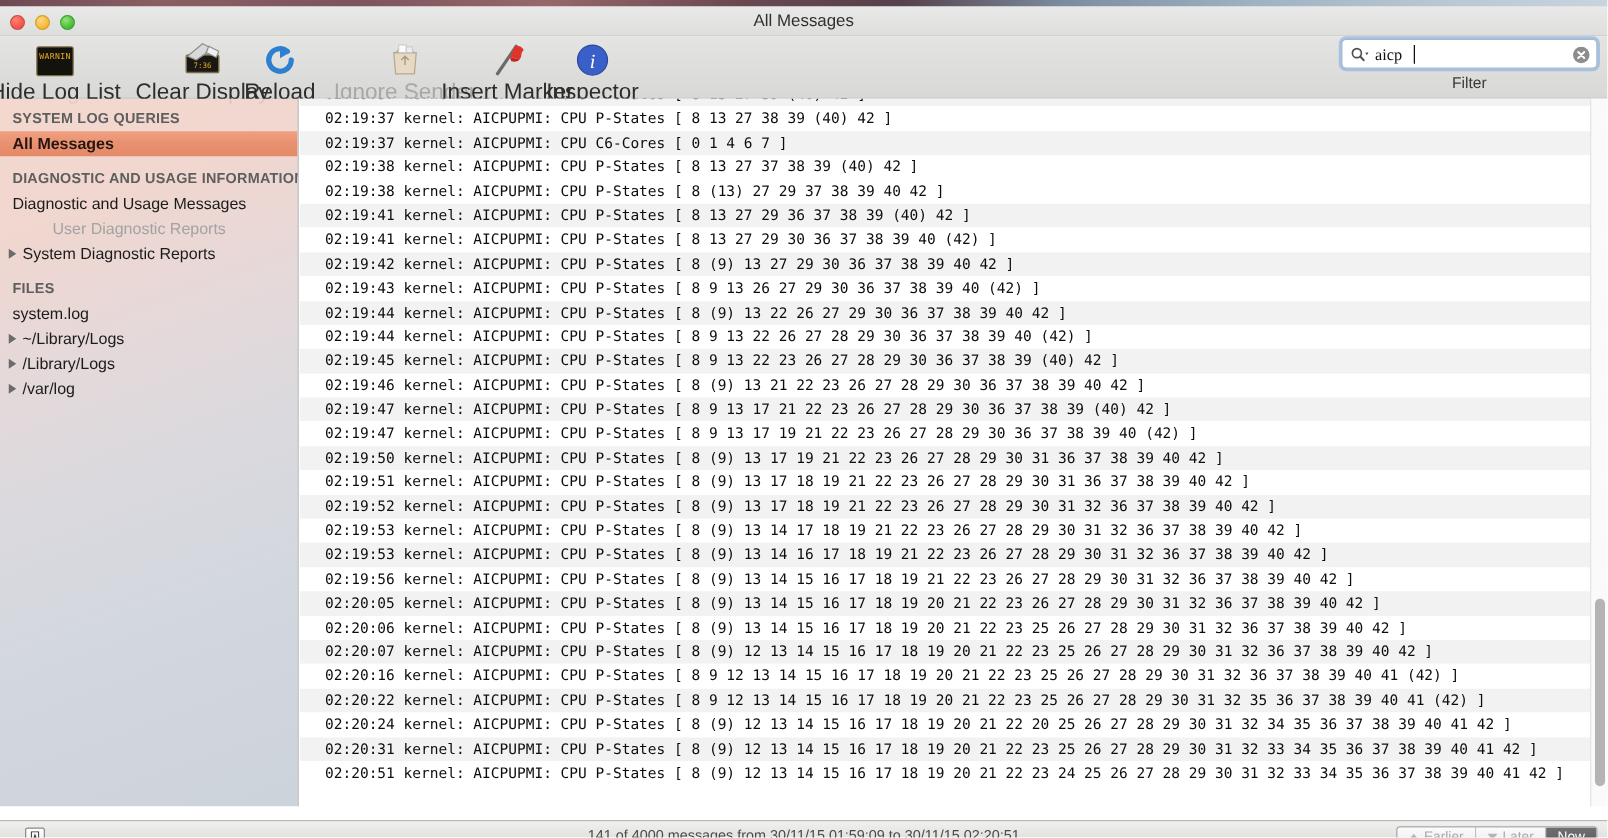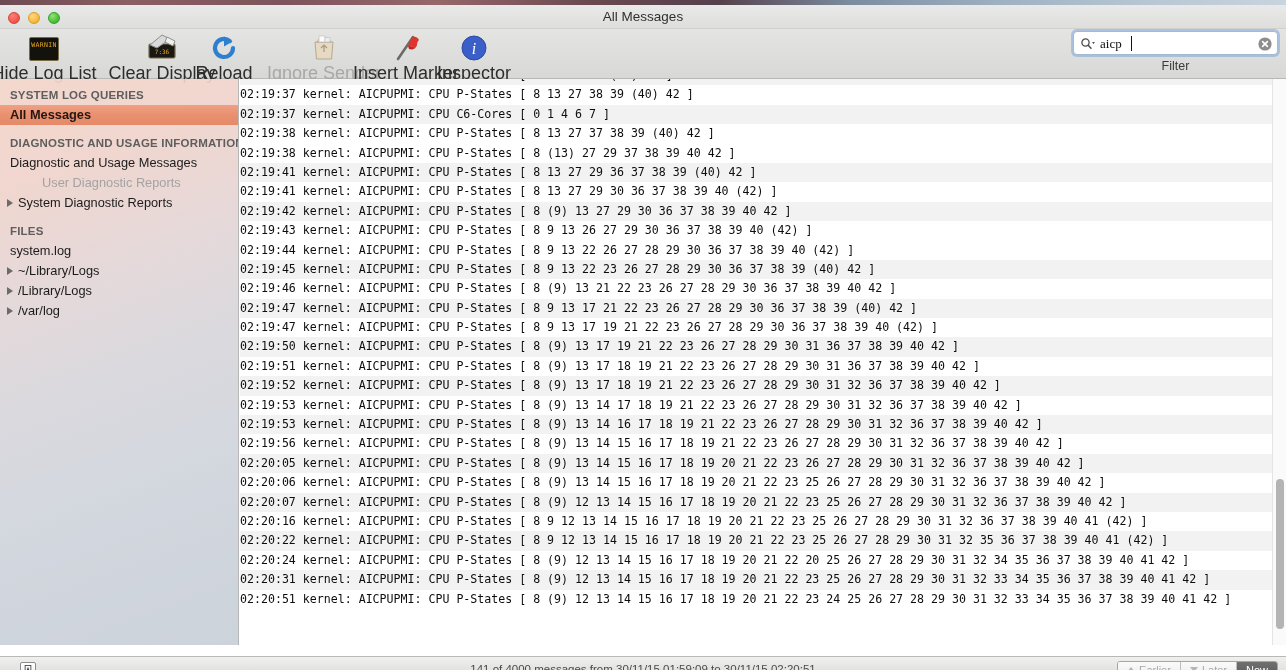--- a/index.html
+++ b/index.html
@@ -130,21 +130,21 @@
   
   .logpane {
     position: absolute; left: 240px; top: 79px;
     width: 1046px; height: 566px;
     background: #ffffff; overflow: hidden;
   }
   .log-row {
     height: 19.4px; line-height: 19.4px;
     font-family: "DejaVu Sans Mono", monospace;
     font-size: 11.6px; color: #0d0d0d;
-    white-space: nowrap;
+    padding-left: 20px; white-space: nowrap;
   }
   .log-row.odd { background: #f2f2f2; }
   .log-row.even { background: #ffffff; }
 
   .vscroll {
     position: absolute; right: 0; top: 79px; width: 14px; height: 566px;
     background: #fafafa; border-left: 1px solid #e4e4e4;
   }
   .vthumb {
     position: absolute; left: 3px; width: 8px; border-radius: 4px;
@@ -333,20 +333,21 @@
     <div id="log-rows" style="margin-top: -13px;">
         <div class="log-row odd">02:19:37 kernel: AICPUPMI: CPU P-States  [ 8 13 27 39 (40) 42 ]</div>
         <div class="log-row even">02:19:37 kernel: AICPUPMI: CPU P-States  [ 8 13 27 38 39 (40) 42 ]</div>
         <div class="log-row odd">02:19:37 kernel: AICPUPMI: CPU C6-Cores  [ 0 1 4 6 7 ]</div>
         <div class="log-row even">02:19:38 kernel: AICPUPMI: CPU P-States  [ 8 13 27 37 38 39 (40) 42 ]</div>
         <div class="log-row even">02:19:38 kernel: AICPUPMI: CPU P-States  [ 8 (13) 27 29 37 38 39 40 42 ]</div>
         <div class="log-row odd">02:19:41 kernel: AICPUPMI: CPU P-States  [ 8 13 27 29 36 37 38 39 (40) 42 ]</div>
         <div class="log-row even">02:19:41 kernel: AICPUPMI: CPU P-States  [ 8 13 27 29 30 36 37 38 39 40 (42) ]</div>
         <div class="log-row odd">02:19:42 kernel: AICPUPMI: CPU P-States  [ 8 (9) 13 27 29 30 36 37 38 39 40 42 ]</div>
         <div class="log-row even">02:19:43 kernel: AICPUPMI: CPU P-States  [ 8 9 13 26 27 29 30 36 37 38 39 40 (42) ]</div>
+        <div class="log-row odd">02:19:44 kernel: AICPUPMI: CPU P-States  [ 8 (9) 13 22 26 27 29 30 36 37 38 39 40 42 ]</div>
         <div class="log-row even">02:19:44 kernel: AICPUPMI: CPU P-States  [ 8 9 13 22 26 27 28 29 30 36 37 38 39 40 (42) ]</div>
         <div class="log-row odd">02:19:45 kernel: AICPUPMI: CPU P-States  [ 8 9 13 22 23 26 27 28 29 30 36 37 38 39 (40) 42 ]</div>
         <div class="log-row even">02:19:46 kernel: AICPUPMI: CPU P-States  [ 8 (9) 13 21 22 23 26 27 28 29 30 36 37 38 39 40 42 ]</div>
         <div class="log-row odd">02:19:47 kernel: AICPUPMI: CPU P-States  [ 8 9 13 17 21 22 23 26 27 28 29 30 36 37 38 39 (40) 42 ]</div>
         <div class="log-row even">02:19:47 kernel: AICPUPMI: CPU P-States  [ 8 9 13 17 19 21 22 23 26 27 28 29 30 36 37 38 39 40 (42) ]</div>
         <div class="log-row odd">02:19:50 kernel: AICPUPMI: CPU P-States  [ 8 (9) 13 17 19 21 22 23 26 27 28 29 30 31 36 37 38 39 40 42 ]</div>
         <div class="log-row even">02:19:51 kernel: AICPUPMI: CPU P-States  [ 8 (9) 13 17 18 19 21 22 23 26 27 28 29 30 31 36 37 38 39 40 42 ]</div>
         <div class="log-row odd">02:19:52 kernel: AICPUPMI: CPU P-States  [ 8 (9) 13 17 18 19 21 22 23 26 27 28 29 30 31 32 36 37 38 39 40 42 ]</div>
         <div class="log-row even">02:19:53 kernel: AICPUPMI: CPU P-States  [ 8 (9) 13 14 17 18 19 21 22 23 26 27 28 29 30 31 32 36 37 38 39 40 42 ]</div>
         <div class="log-row odd">02:19:53 kernel: AICPUPMI: CPU P-States  [ 8 (9) 13 14 16 17 18 19 21 22 23 26 27 28 29 30 31 32 36 37 38 39 40 42 ]</div>

